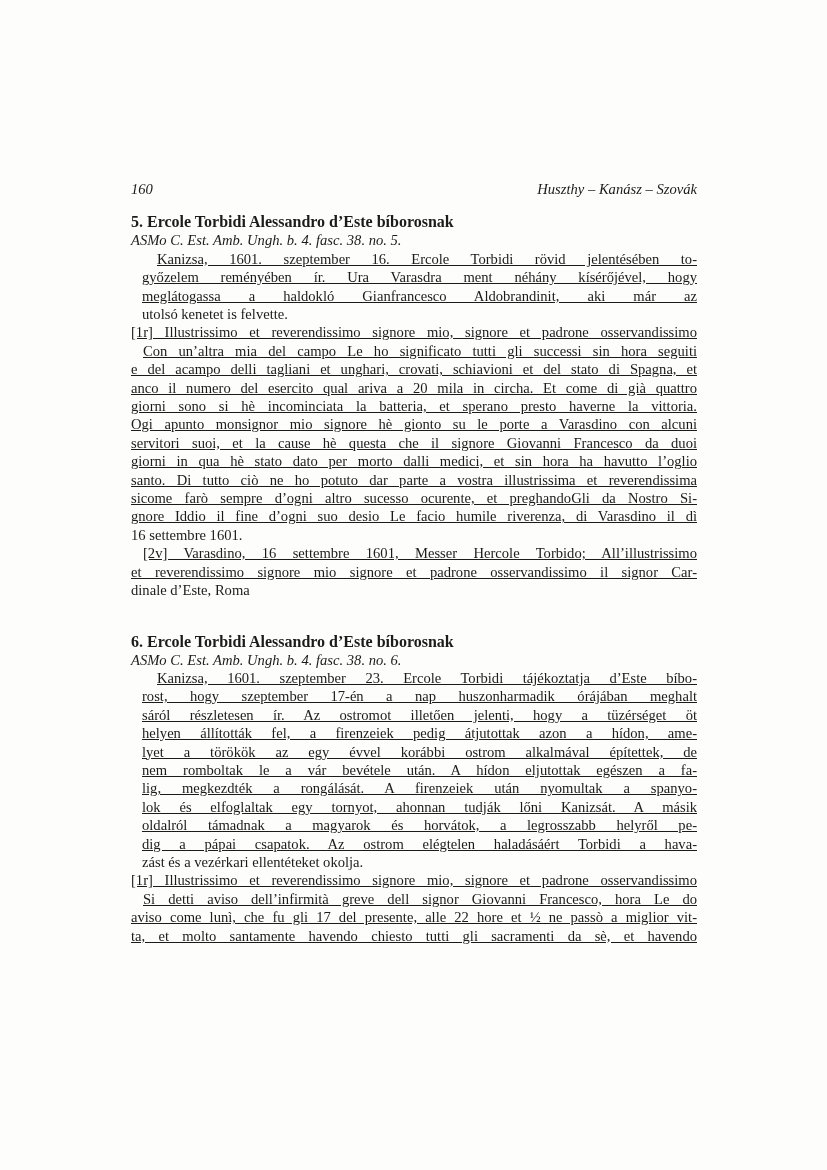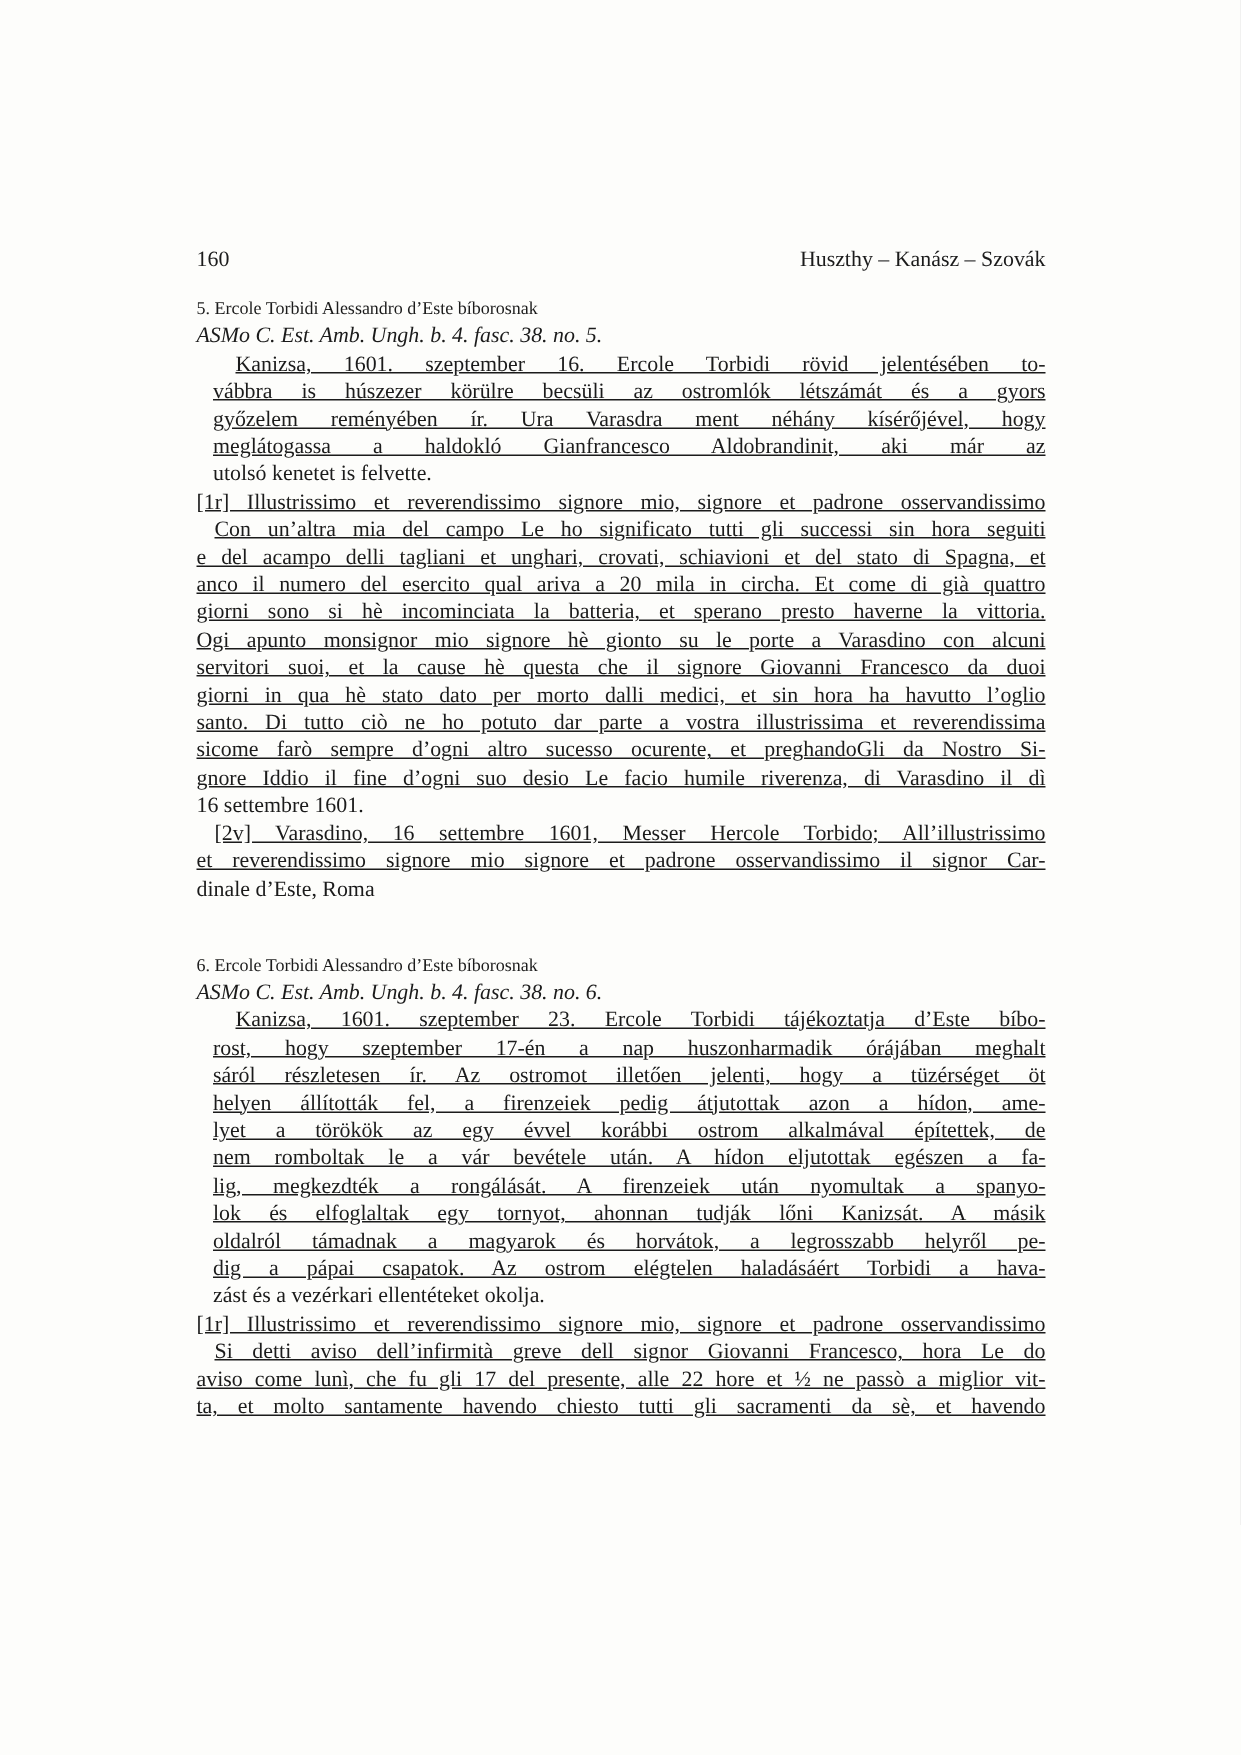--- a/index.html
+++ b/index.html
@@ -13,26 +13,28 @@
     padding: 164px 130px 0 131px;
     font-family: "Liberation Serif", "DejaVu Serif", serif;
     font-size: 14.6px;
     line-height: 18.4px;
     color: #1b1b1b;
     overflow: hidden;
   }
   .running-header {
     position: relative;
     height: 18.4px;
+    font-style: italic;
+    margin-top: 16px;
   }
   .page-number { position: absolute; left: 0; top: 0; }
   .running-title { position: absolute; left: 0; right: 0; text-align: right; top: 0; }
   .section-heading {
-    font-weight: normal;
-    font-size: 12px;
+    font-weight: bold;
+    font-size: 16px;
     line-height: 19px;
     margin: 14px 0 0 0;
   }
   .section-2 { margin-top: 32px; }
   .archive-ref { line-height: 18.4px; font-style: italic; }
   .para { margin: 0; }
   .summary { margin-left: 11px; }
   .summary .fi { text-indent: 15px; }
   .letter .fi, .valediction .fi, .address .fi { text-indent: 12px; }
   .line { line-height: 18.4px; }
@@ -46,21 +48,20 @@
   <div class="running-header">
     <span class="page-number">160</span>
     <span class="running-title">Huszthy – Kanász – Szovák</span>
   </div>
 
   <div class="section section-1">
     <div class="section-heading">5. Ercole Torbidi Alessandro d’Este bíborosnak</div>
     <div class="archive-ref">ASMo C. Est. Amb. Ungh. b. 4. fasc. 38. no. 5.</div>
     <div class="para summary indent-first">
         <div class="line just fi">Kanizsa, 1601. szeptember 16. Ercole Torbidi rövid jelentésében to-</div>
-        <div class="line just">vábbra is húszezer körülre becsüli az ostromlók létszámát és a gyors</div>
         <div class="line just">győzelem reményében ír. Ura Varasdra ment néhány kísérőjével, hogy</div>
         <div class="line just">meglátogassa a haldokló Gianfrancesco Aldobrandinit, aki már az</div>
         <div class="line">utolsó kenetet is felvette.</div>
       </div>
     <div class="para salutation jlast">
         <div class="line just">[1r] Illustrissimo et reverendissimo signore mio, signore et padrone osservandissimo</div>
       </div>
     <div class="para letter indent-first">
         <div class="line just fi">Con un’altra mia del campo Le ho significato tutti gli successi sin hora seguiti</div>
         <div class="line just">e del acampo delli tagliani et unghari, crovati, schiavioni et del stato di Spagna, et</div>

